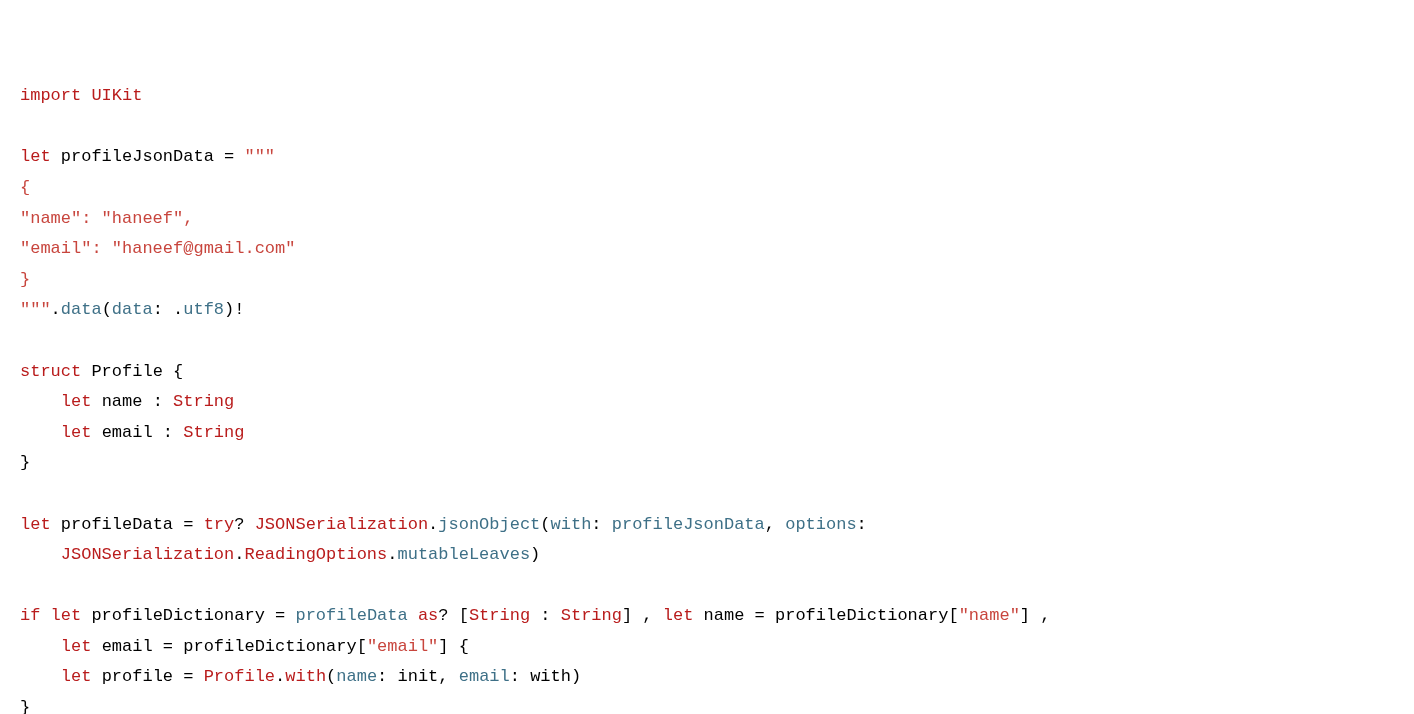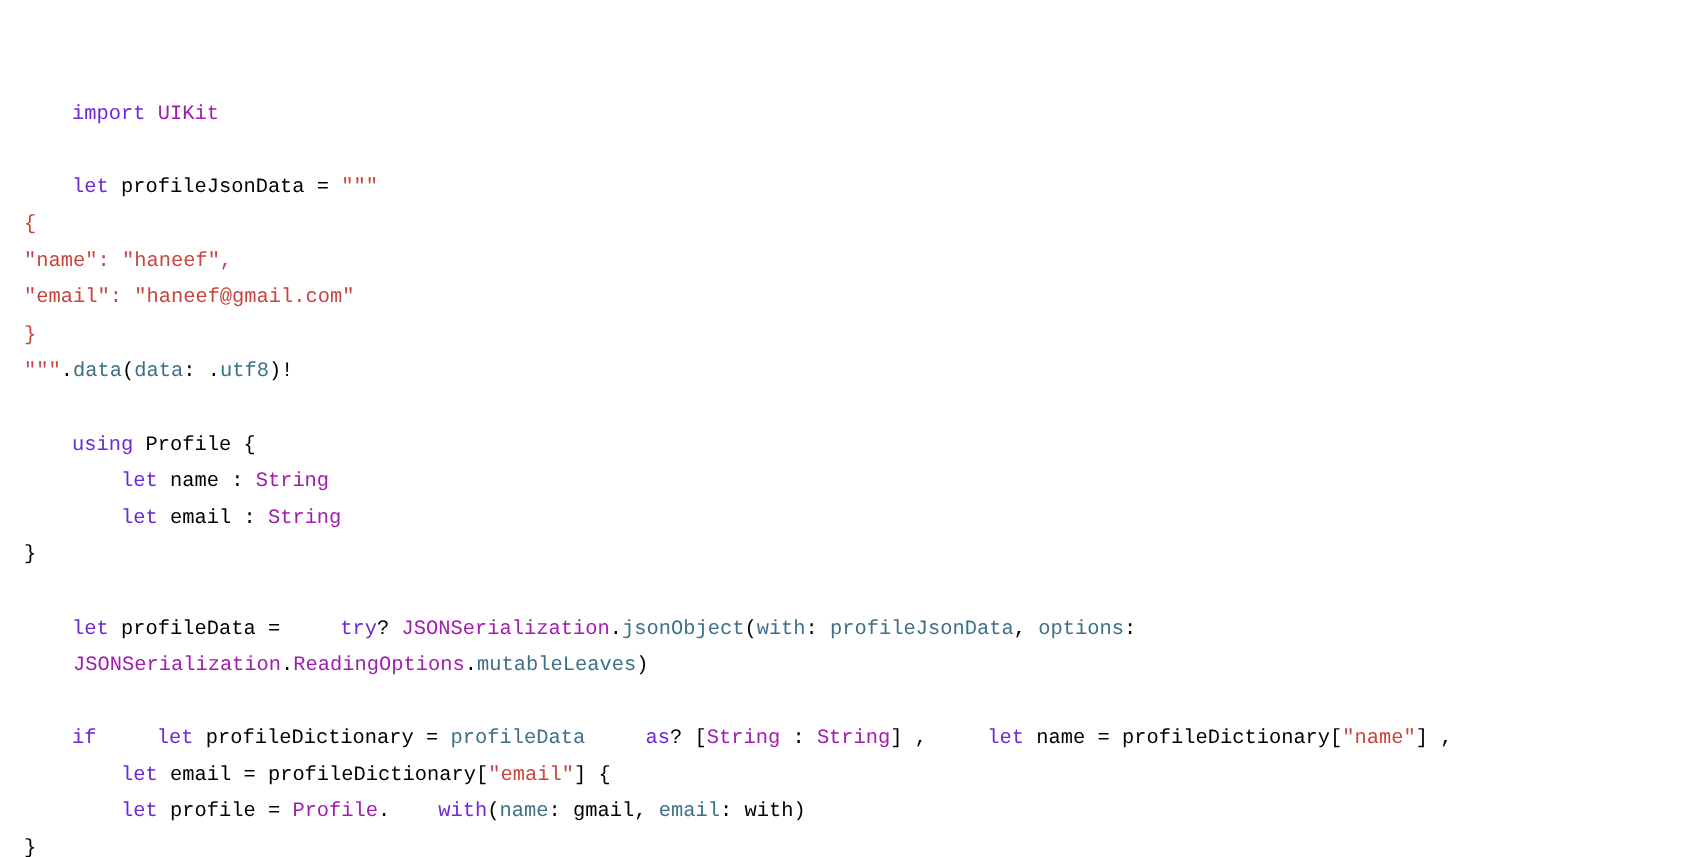--- a/index.html
+++ b/index.html
@@ -5,44 +5,44 @@
   body {
     margin: 0;
     padding: 20px;
     background: #ffffff;
     font-family: Menlo, Monaco, "Courier New", monospace;
     font-size: 17px;
     line-height: 1.8;
     color: #000000;
     white-space: pre;
   }
-  .kw { color: #6d28d9; margin-left: 40px; }      
-  .type { color: #a21caf; }    
+  .kw { color: #b91c1c; }      
+  .type { color: #b91c1c; }    
   .str { color: #c8453d; }     
   .func { color: #3e7087; text-align: center; }   
   .ident { color: #3e7087; }   
   .plain { color: #000000; }
 </style>
 </head>
 <body>
 
 <div><span><span class="kw">import</span> <span class="type">UIKit</span></span>
 
 <span><span class="kw">let</span> <span class="plain">profileJsonData</span><span class="plain"> = </span><span class="str">"""</span></span>
 <span class="str">{</span>
 <span class="str">"name": "haneef",</span>
 <span class="str">"email": "haneef@gmail.com"</span>
 <span class="str">}</span>
 <span><span class="str">"""</span><span class="plain">.</span><span class="func">data</span>(<span class="func">data</span><span class="plain">: .</span><span class="func">utf8</span><span class="plain">)!</span></span>
 
-<span><span class="kw">using</span> <span class="plain">Profile</span><span class="plain"> {</span></span>
+<span><span class="kw">struct</span> <span class="plain">Profile</span><span class="plain"> {</span></span>
 <span>    <span class="kw">let</span> <span class="plain">name</span><span class="plain"> : </span><span class="type">String</span></span>
 <span>    <span class="kw">let</span> <span class="plain">email</span><span class="plain"> : </span><span class="type">String</span></span>
 <span class="plain">}</span>
 
 <span><span class="kw">let</span> <span class="plain">profileData</span><span class="plain"> = </span><span class="kw">try</span><span class="plain">? </span><span class="type">JSONSerialization</span><span class="plain">.</span><span class="func">jsonObject</span><span class="plain">(</span><span class="func">with</span><span class="plain">: </span><span class="ident">profileJsonData</span><span class="plain">, </span><span class="func">options</span><span class="plain">:</span></span>
 <span>    <span class="type">JSONSerialization</span><span class="plain">.</span><span class="type">ReadingOptions</span><span class="plain">.</span><span class="func">mutableLeaves</span><span class="plain">)</span></span>
 
 <span><span class="kw">if</span> <span class="kw">let</span> <span class="plain">profileDictionary</span><span class="plain"> = </span><span class="ident">profileData</span> <span class="kw">as</span><span class="plain">? [</span><span class="type">String</span><span class="plain"> : </span><span class="type">String</span><span class="plain">] , </span><span class="kw">let</span> <span class="plain">name</span><span class="plain"> = profileDictionary[</span><span class="str">"name"</span><span class="plain">] ,</span></span>
 <span>    <span class="kw">let</span> <span class="plain">email</span><span class="plain"> = profileDictionary[</span><span class="str">"email"</span><span class="plain">] {</span></span>
-<span>    <span class="kw">let</span> <span class="plain">profile</span><span class="plain"> = </span><span class="type">Profile</span><span class="plain">.</span><span class="kw">with</span><span class="plain">(</span><span class="func">name</span><span class="plain">: gmail, </span><span class="func">email</span><span class="plain">: with)</span></span>
+<span>    <span class="kw">let</span> <span class="plain">profile</span><span class="plain"> = </span><span class="type">Profile</span><span class="plain">.</span><span class="kw">with</span><span class="plain">(</span><span class="func">name</span><span class="plain">: init, </span><span class="func">email</span><span class="plain">: with)</span></span>
 <span class="plain">}</span></div>
 
 
 </body></html>

